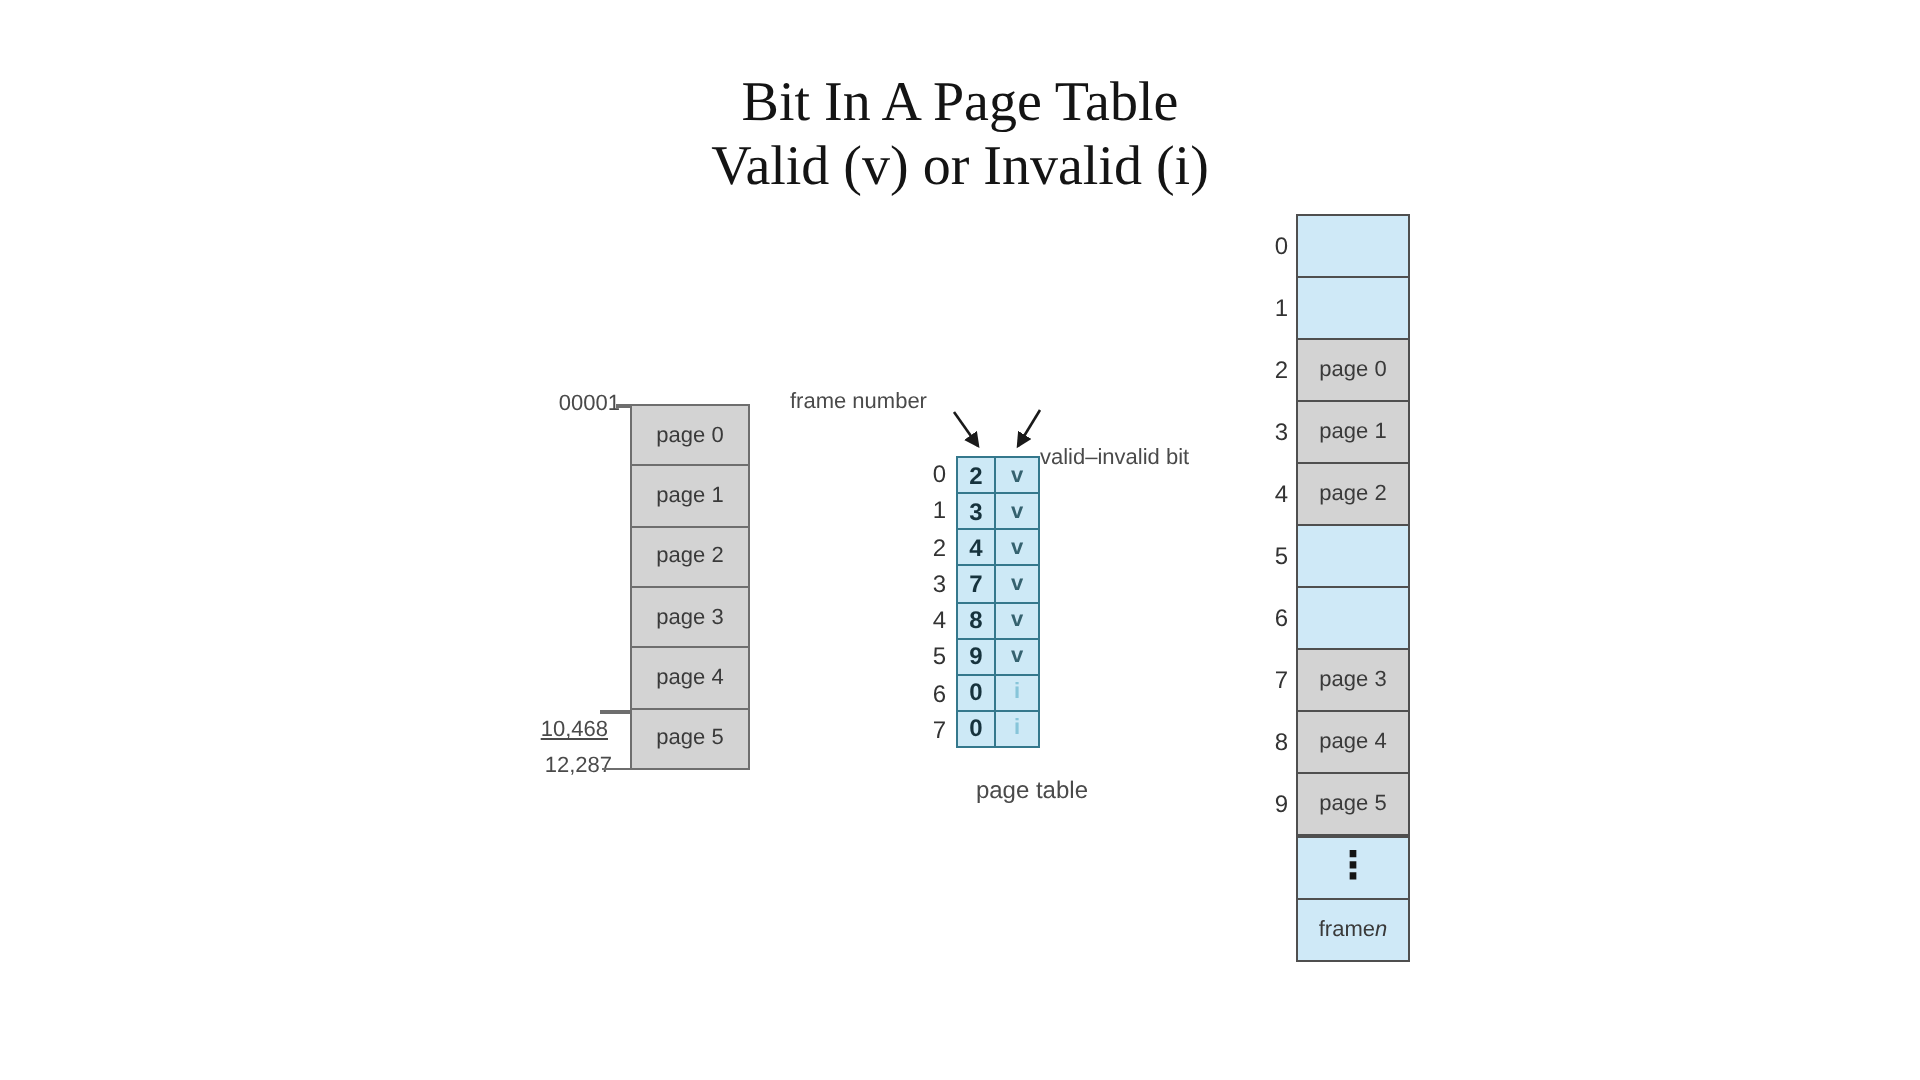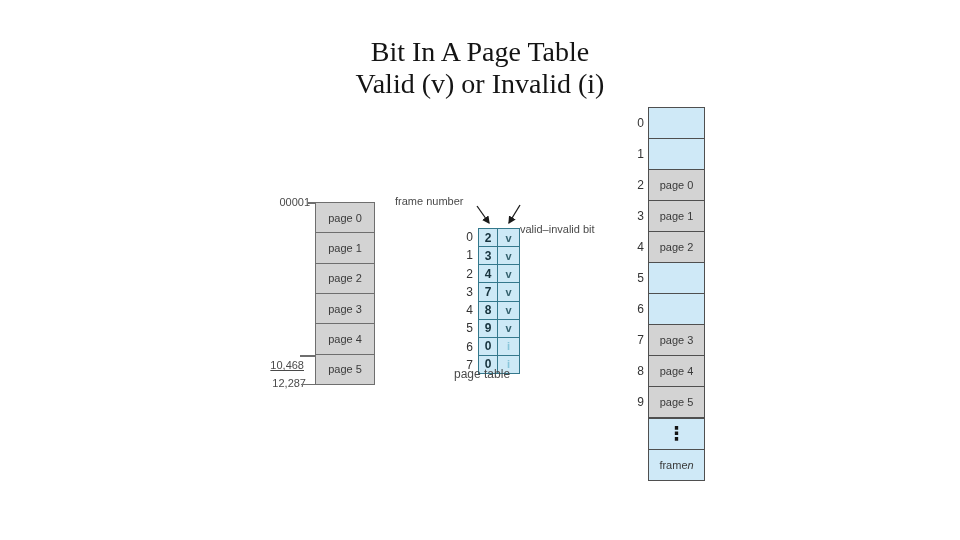--- a/index.html
+++ b/index.html
@@ -49,21 +49,21 @@
     display:flex;flex-direction:column;}
   .pt-row{flex:1;display:flex;border-top:1.5px solid var(--page-table-border);}
   .pt-row:first-child{border-top:none;}
   .pt-frame{width:19px;border-right:1.5px solid var(--page-table-border);
     display:flex;align-items:center;justify-content:center;
     font-size:12px;font-weight:bold;color:#17333d;}
   .pt-bit{flex:1;display:flex;align-items:center;justify-content:center;
     font-size:11px;font-weight:bold;}
   .pt-bit.v{color:var(--valid-bit);}
   .pt-bit.i{color:var(--invalid-bit);}
-  .pt-caption{position:absolute;left:454px;top:367px;width:90px;text-align:left;
+  .pt-caption{position:absolute;left:454px;top:388px;width:90px;text-align:right;
     font-size:12px;color:var(--label-text);}
   .lbl{position:absolute;font-size:11px;color:var(--label-text);white-space:nowrap;}
   .lbl-frame{left:395px;top:195px;width:80px;text-align:left;}
   .lbl-valid{left:520px;top:195px;margin-top:28px;}
   .arrows{position:absolute;left:470px;top:202px;width:60px;height:26px;}
 
   
   .pm-table{position:absolute;left:648px;top:107px;width:57px;height:374px;
     border:1.5px solid var(--memory-border);display:flex;flex-direction:column;}
   .pm-row{flex:1;position:relative;border-top:1.5px solid var(--memory-border);

